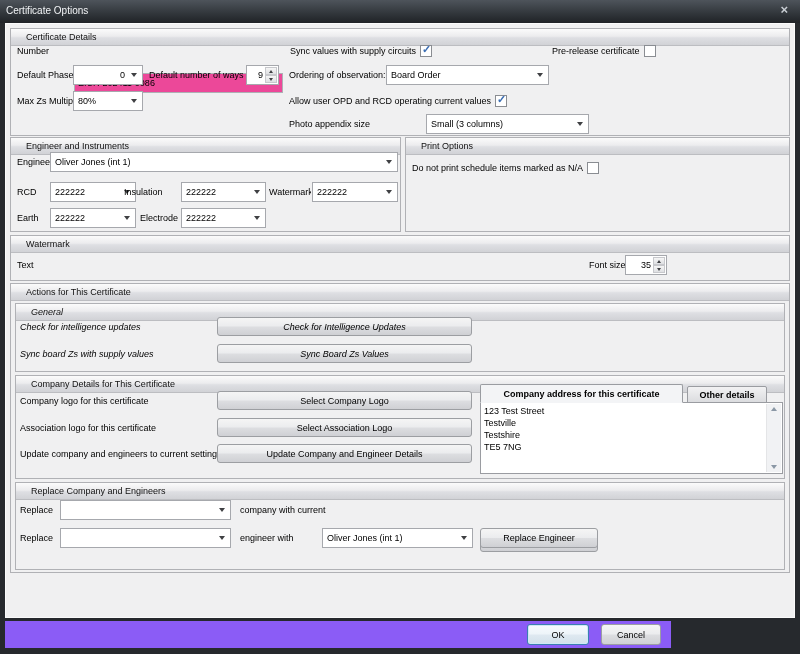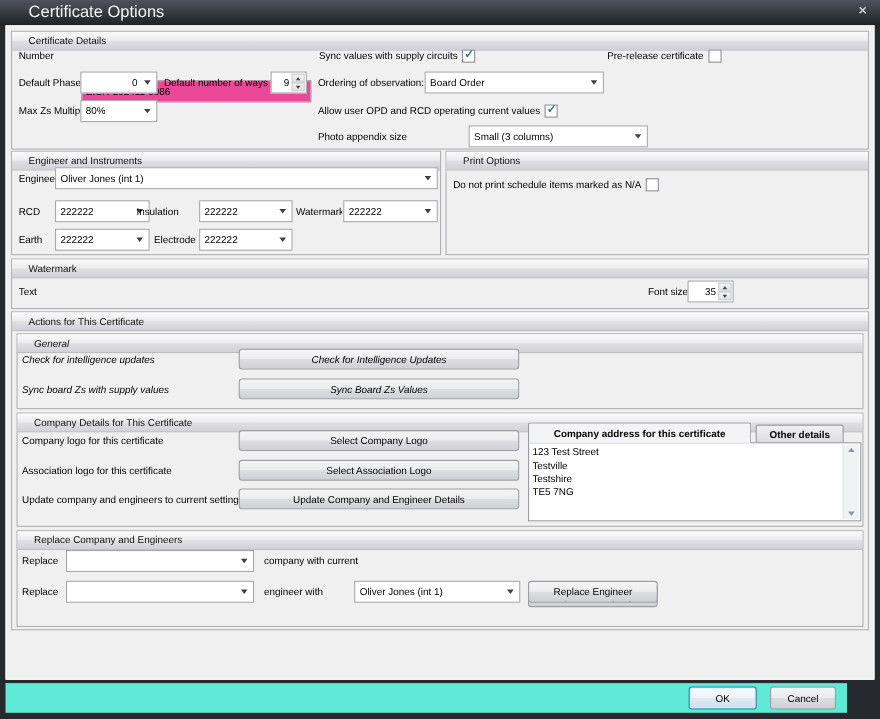--- a/index.html
+++ b/index.html
@@ -1,23 +1,23 @@
 <!DOCTYPE html>
 <html><head>
 <meta charset="utf-8">
 <style>
   html,body{margin:0;padding:0;background:#ffffff;}
   *{box-sizing:border-box;}
   .win{position:relative;width:800px;height:654px;background:#26292d;font-family:"Liberation Sans",sans-serif;overflow:hidden;}
   .titlebar{position:absolute;left:0;top:0;right:0;height:23px;
     background:linear-gradient(#4e545b,#33383d 55%,#1f2226);}
-  .wtitle{position:absolute;left:6px;top:0;line-height:21px;font-size:15px;color:#f2f4f6;white-space:nowrap;margin-left:20px;}
+  .wtitle{position:absolute;left:6px;top:0;line-height:21px;font-size:10px;color:#f2f4f6;white-space:nowrap;}
   .wclose{position:absolute;right:12px;top:0;line-height:20px;font-size:13px;font-weight:bold;color:#c9ced4;cursor:default;}
   .panel{position:absolute;left:5px;top:23px;width:790px;height:595px;background:#f0f0f1;border:1px solid #fafafa;}
-  .footerbar{position:absolute;left:5px;top:621px;width:765px;height:27px;background:#5eead4;}
+  .footerbar{position:absolute;left:5px;top:621px;width:666px;height:27px;background:#8b5cf6;}
 
   .grp{position:absolute;border:1px solid #b0b1b5;background:#f0f0f1;}
   .ghead{height:17px;background:linear-gradient(#fbfbfb,#ececee 45%,#dedfe3 55%,#d1d2d6);
     border-bottom:1px solid #bcbdc1;font-size:9px;line-height:16px;padding-left:15px;color:#111;white-space:nowrap;overflow:hidden;}
 
   .lbl{position:absolute;font-size:9px;line-height:20px;white-space:nowrap;color:#000;}
   .clip{overflow:hidden;}
 
   .txt{position:absolute;background:#ec4899;border:1px solid #aeb0b5;font-size:9px;padding:0 3px;
     display:flex;align-items:center;white-space:nowrap;overflow:hidden;margin-top:32px;}

